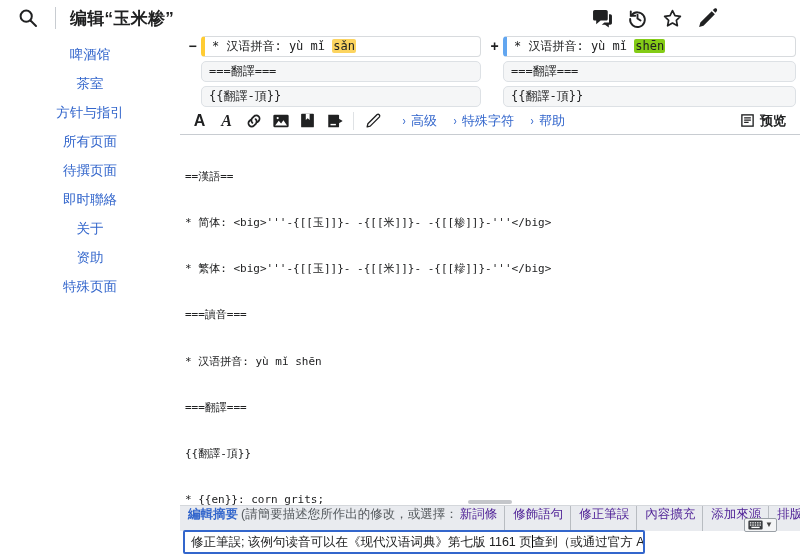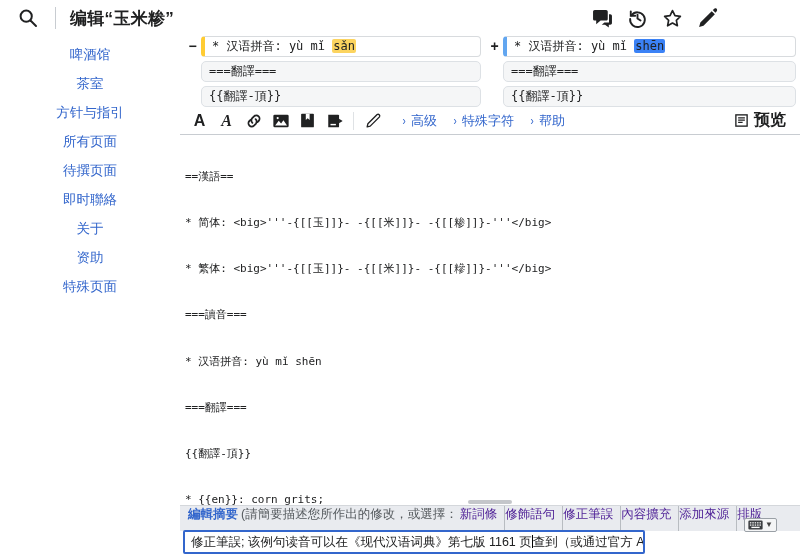--- a/index.html
+++ b/index.html
@@ -29,51 +29,51 @@
   .diff-col.left{width:297px;margin-right:5px;}
   .diff-col.right{width:310px;}
   .diff-row{display:flex;align-items:stretch;margin-bottom:4px;height:21px;}
   .gutter{width:17px;flex:none;font-weight:700;font-size:14px;line-height:21px;text-align:center;color:#202122;}
   .dbox{flex:1;box-sizing:border-box;border:1px solid #dde1e5;background:#f5f6f7;border-radius:5px;
         font-family:"DejaVu Sans Mono",monospace;font-size:12px;line-height:19px;padding:0 7px;
         white-space:nowrap;overflow:hidden;}
   .dbox.change-del{background:#fff;border-color:#d8dbde;border-left:4px solid #fc3;border-radius:4px;}
   .dbox.change-ins{background:#fff;border-color:#d8dbde;border-left:4px solid #62a6f0;border-radius:4px;}
   .hl-del{background:#fcd45f;border-radius:2px;padding:0 1px;}
-  .hl-ins{background:#3b82f6;border-radius:2px;padding:0 1px;}
+  .hl-ins{background:#84cc16;border-radius:2px;padding:0 1px;}
 
   
   .toolbar{position:absolute;left:180px;top:107px;width:620px;height:28px;box-sizing:border-box;
            border-bottom:1px solid #c8ccd1;background:#fff;display:flex;align-items:center;padding:0 6px;}
   .tbtn{width:27px;height:24px;display:flex;align-items:center;justify-content:center;cursor:pointer;border-radius:2px;}
   .glyph-bold{font-size:16px;font-weight:800;}
   .glyph-italic{font-size:16px;font-weight:700;font-style:italic;font-family:"Liberation Serif",serif;}
   .tb-sep{width:1px;height:18px;background:#dfe2e5;margin:0 5px;}
   .tb-section{display:flex;align-items:center;gap:5px;margin-left:16px;color:#36c;font-size:13px;cursor:pointer;}
   .chev{font-size:12px;color:#36c;transform:scaleX(.8);}
-  .preview-btn{margin-left:auto;margin-right:8px;display:flex;align-items:center;gap:5px;font-size:16px;font-weight:700;color:#202122;cursor:pointer;}
+  .preview-btn{margin-left:auto;margin-right:8px;display:flex;align-items:center;gap:5px;font-size:13px;font-weight:700;color:#202122;cursor:pointer;}
 
   
   .editor{position:absolute;left:185px;top:138px;width:608px;height:358px;
           font-family:"DejaVu Sans Mono",monospace;font-size:11px;line-height:15.4px;
           white-space:pre;cursor:text;}
   .ed-line{height:15.4px;}
 
   
   .resize-bar{position:absolute;left:180px;top:499px;width:620px;height:6px;display:flex;align-items:center;justify-content:center;}
   .grip{width:44px;height:4px;border-radius:2px;background:#c4c6ca;cursor:ns-resize;}
 
   
   .summary-strip{position:absolute;left:180px;top:505px;width:620px;height:26px;box-sizing:border-box;
                  background:#e9ebef;border-top:1px solid #d4d7db;display:flex;
                  padding:0 8px;font-size:12.5px;color:#54595d;white-space:nowrap;overflow:hidden;}
   .sum-label{color:#36c;font-weight:700;margin-right:3px;}
   .sum-hint{margin-right:2px;}
   .sum-link{color:#4c1d95;cursor:pointer;}
-  .sum-link + .sum-link{border-left:1px solid #b8bcc1;margin-left:7px;}
+  .sum-link + .sum-link{border-left:1px solid #b8bcc1;margin-left:7px;padding-left:8px;}
 
   .kbd-widget{position:absolute;right:23px;top:518px;display:flex;align-items:center;gap:2px;
               background:#f4f5f6;border:1px solid #9aa0a6;border-radius:2px;padding:1px 3px;cursor:pointer;}
   .kbd-caret{font-size:8px;color:#444;line-height:8px;}
 
   .summary-input{position:absolute;left:183px;top:530px;width:446px;height:20px;
                  border:2px solid #36c;border-radius:2px;background:#fff;
                  font-size:12.5px;line-height:20px;padding:0 6px;white-space:nowrap;overflow:hidden;cursor:text;}
   .caret{display:inline-block;width:1px;height:13px;background:#000;vertical-align:-2px;}
 </style>

